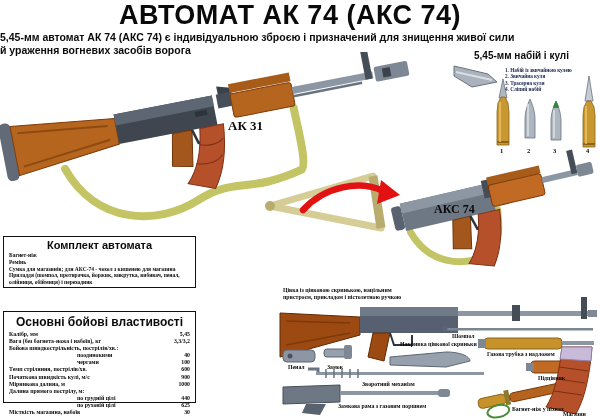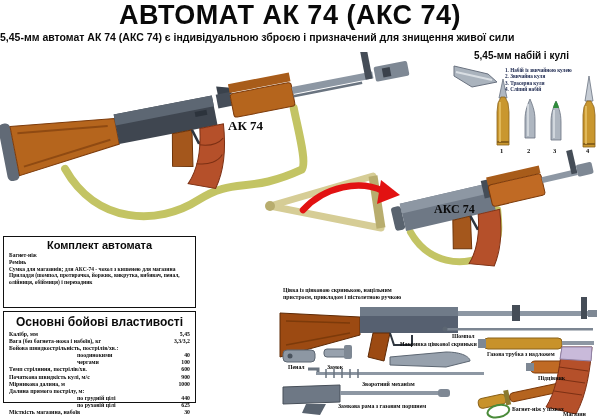--- a/index.html
+++ b/index.html
@@ -21,21 +21,21 @@
   
   .ammo-title{position:absolute;left:474px;top:50px;width:126px;text-align:left;
               font-family:"Liberation Sans",sans-serif;font-weight:bold;font-size:10px;}
   .bayonet{position:absolute;left:452px;top:60px;}
   .cartridges{position:absolute;left:485px;top:70px;}
   .ammo-legend{position:absolute;left:505px;top:67px;width:74px;font-weight:bold;
                font-size:5.2px;line-height:6.4px;color:#16224a;}
   .ammo-num{position:absolute;font-weight:bold;font-size:6.5px;}
 
   
-  .kit-box{position:absolute;left:3px;top:236px;width:193px;height:72px;border:1px solid #111;box-sizing:border-box;}
+  .kit-box{position:absolute;left:3px;top:236px;width:193px;height:52px;border:1px solid #111;box-sizing:border-box;}
   .kit-title{font-family:"Liberation Sans",sans-serif;font-weight:bold;font-size:11px;text-align:center;margin-top:2px;}
   .kit-items{padding:1px 5px 0 5px;font-weight:bold;font-size:5.5px;line-height:6.8px;}
 
   
   .props-box{position:absolute;left:3px;top:311px;width:193px;height:92px;border:1px solid #111;box-sizing:border-box;}
   .props-title{font-family:"Liberation Sans",sans-serif;font-weight:bold;font-size:12px;text-align:center;margin-top:3px;margin-bottom:2px;}
   .prow{display:flex;justify-content:space-between;padding:0 5px;font-weight:bold;font-size:5.8px;line-height:7.1px;}
   .prow .ind{padding-left:68px;}
   .pval{text-align:right;}
 
@@ -58,20 +58,21 @@
   .lbl-magazine{left:563px;top:411px;}
 </style>
 </head>
 <body>
 
 <div class="page">
 
   <div class="title">АВТОМАТ АК 74 (АКС 74)</div>
   <div class="subtitle">
     <div>5,45-мм автомат АК 74 (АКС 74) є індивідуальною зброєю і призначений для знищення живої сили</div>
+    <div>й ураження вогневих засобів ворога</div>
   </div>
 
   <div class="rifle1">
     <svg width="445" height="195" viewBox="0 0 445 195">
       <g transform="rotate(-11 15 95)">
 
         <path d="M60,126 C80,186 140,200 185,182 C225,166 235,186 292,172 C299,167 296,130 296,110" fill="none" stroke-width="8" stroke-linecap="round" stroke="#c3c464"></path>
 
         <rect x="2" y="70" width="12" height="58" rx="5" fill="#616a76"></rect>
         <path d="M14,74 L118,86 L118,112 L14,124 Z" fill="#b5651d" stroke="#7c3a0a" stroke-width="1"></path>
@@ -93,21 +94,21 @@
         <rect x="382" y="85" width="34" height="15" rx="2" fill="#7e8894"></rect>
         <rect x="390" y="88" width="8" height="9" fill="#3b424c"></rect>
 
         <polygon points="172,112 192,112 186,148 166,144" fill="#a4571c" stroke="#6e3408" stroke-width="1"></polygon>
         <path d="M192,112 L196,126 L216,126 L216,114" fill="none" stroke="#2e353e" stroke-width="2.5"></path>
         <path d="M200,112 C197,134 190,152 178,164 L204,174 C216,158 222,136 224,112 Z" stroke="#7c3014" stroke-width="1" fill="#b5502a"></path>
         <path d="M196,128 C208,132 216,130 221,126 M190,146 C202,150 212,148 217,142" stroke="#7c3014" stroke-width="1" fill="none"></path>
       </g>
     </svg>
   </div>
-  <div class="ak74-label">АК 74</div>
+  <div class="ak74-label">АК 31</div>
 
   <div class="ammo-title">5,45-мм набій і кулі</div>
   <svg class="bayonet" width="48" height="32" viewBox="0 0 48 32">
     <polygon points="2,6 36,14 45,22 20,27 2,16" fill="#aab3bd" stroke="#6a7280" stroke-width="1"></polygon>
     <line x1="4" y1="12" x2="40" y2="20" stroke="#d9dee3" stroke-width="2"></line>
   </svg>
   <svg class="cartridges" width="115" height="85" viewBox="0 0 115 85">
 
     <g>
       <path d="M14,28 L18,9 L22,28 Z" fill="#b0b8c2" stroke="#6a7280" stroke-width="0.8"></path>

